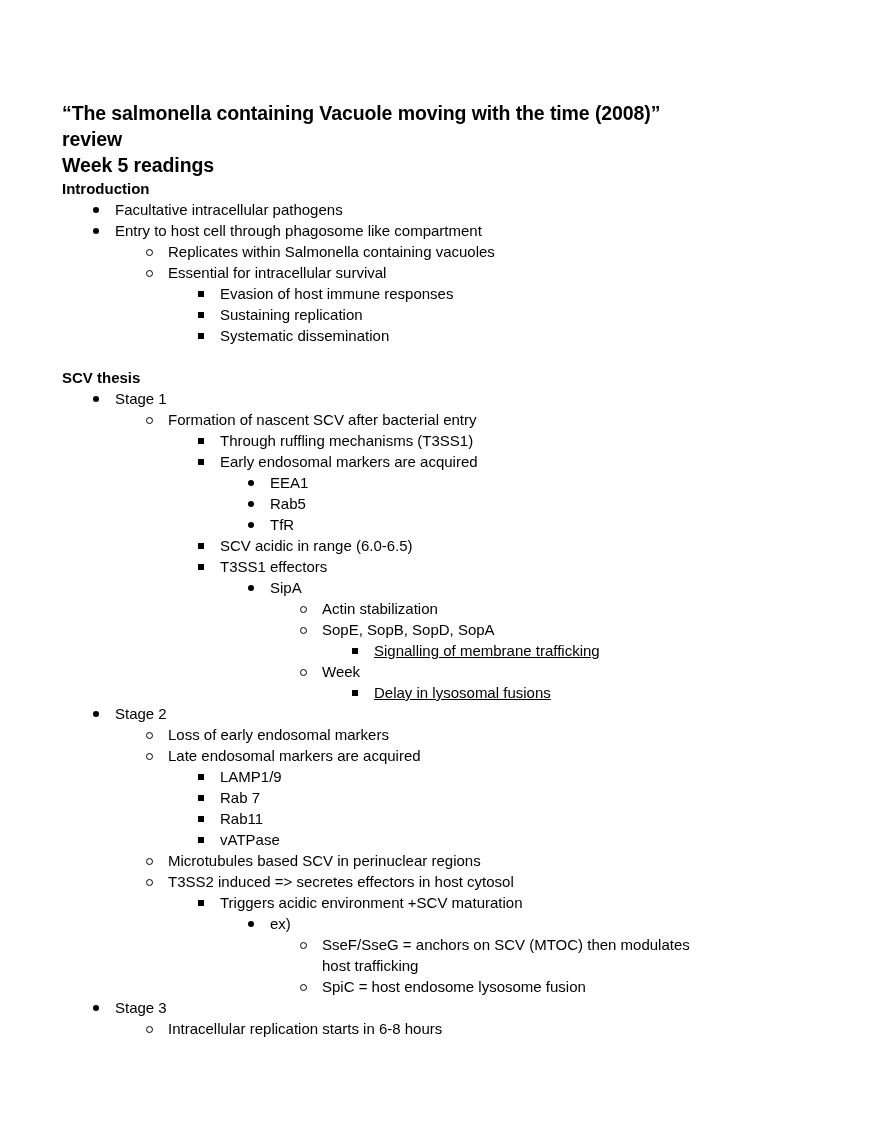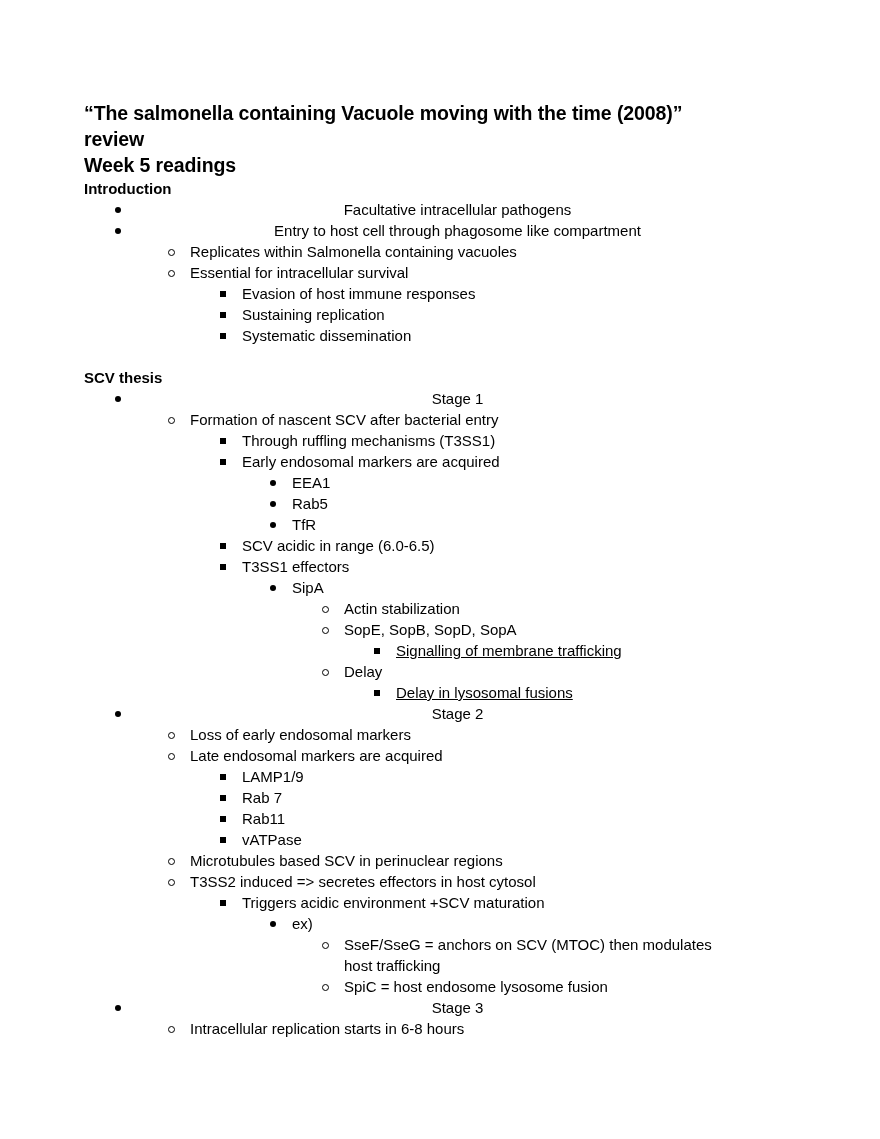--- a/index.html
+++ b/index.html
@@ -13,21 +13,21 @@
     font-family: "Liberation Sans", sans-serif;
     color: #000000;
     -webkit-font-smoothing: antialiased;
   }
   .page {
     position: relative;
     width: 880px;
     height: 1139px;
     background: #ffffff;
     box-sizing: border-box;
-    padding: 100px 102px 0 84px;
+    padding: 100px 102px 0 62px;
   }
   .doc-title {
     font-size: 19.5px;
     font-weight: bold;
     line-height: 26px;
     letter-spacing: -0.1px;
     max-width: 628px;
     margin: 0 0 0 0;
   }
   .doc-subtitle {
@@ -66,21 +66,21 @@
     top: 0;
     width: 22px;
     text-align: left;
     line-height: 21px;
   }
   li.item > .txt {
     display: block;
     padding-left: 22px;
   }
   
-  .lvl1 { margin-left: 31px; text-align: center; }   
+  .lvl1 { margin-left: 31px; }   
   .lvl2 { margin-left: 84px; }   
   .lvl3 { margin-left: 136px; }  
   .lvl4 { margin-left: 186px; }  
   .lvl5 { margin-left: 238px; }  
   .lvl6 { margin-left: 290px; text-decoration: underline; }  
 
   .m-disc::before {
     content: "";
     display: inline-block;
     width: 6px;
@@ -208,21 +208,21 @@
         <li class="item lvl5">
           <span class="marker m-circle"></span>
           <span class="txt">SopE, SopB, SopD, SopA</span>
         </li>
         <li class="item lvl6">
           <span class="marker m-square"></span>
           <span class="txt">Signalling of membrane trafficking</span>
         </li>
         <li class="item lvl5">
           <span class="marker m-circle"></span>
-          <span class="txt">Delay</span>
+          <span class="txt">Week</span>
         </li>
         <li class="item lvl6">
           <span class="marker m-square"></span>
           <span class="txt">Delay in lysosomal fusions</span>
         </li>
         <li class="item lvl1">
           <span class="marker m-disc"></span>
           <span class="txt">Stage 2</span>
         </li>
         <li class="item lvl2">

